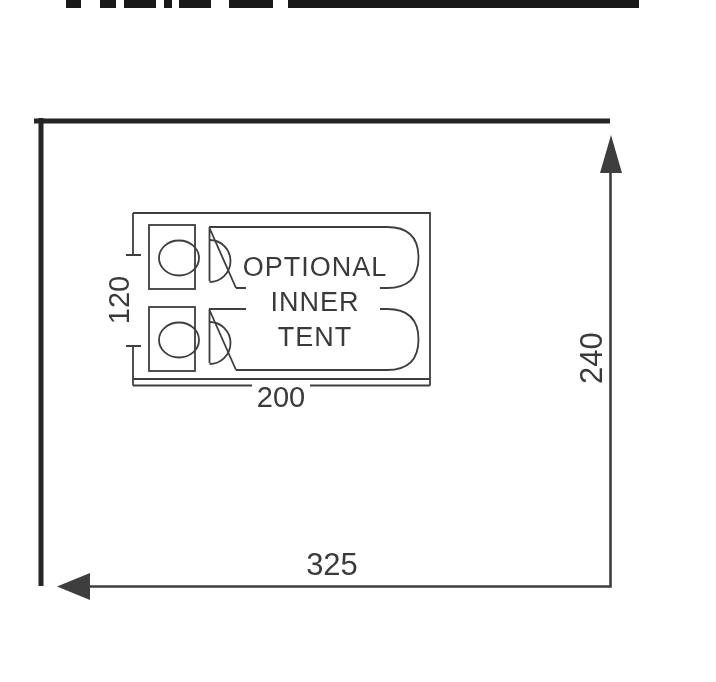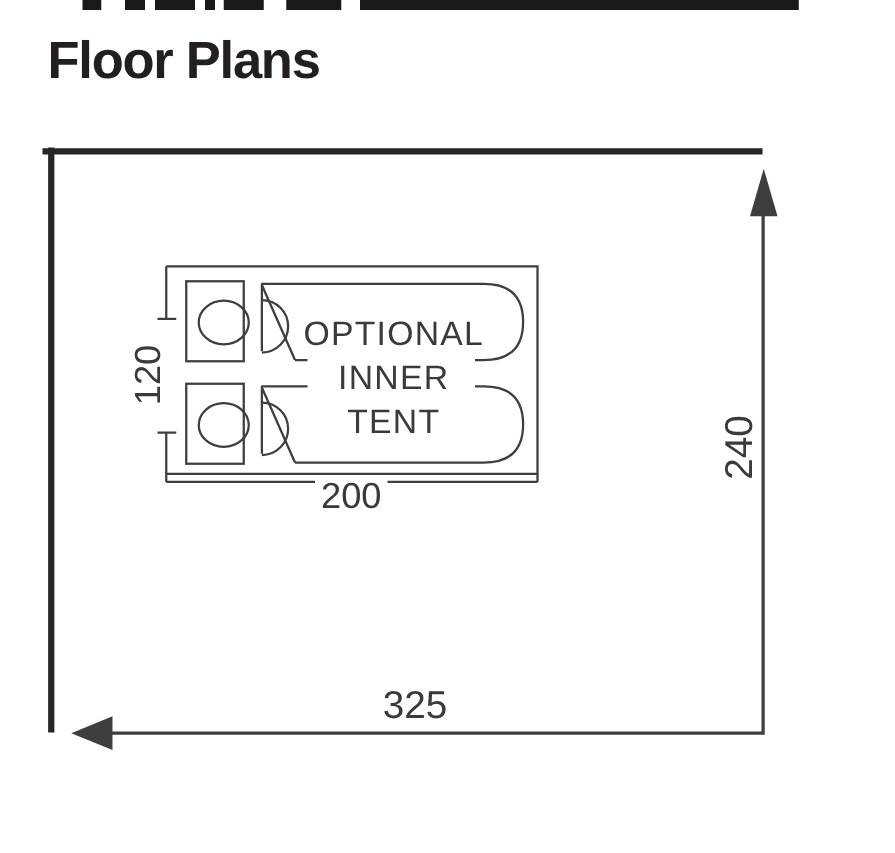--- a/index.html
+++ b/index.html
@@ -22,21 +22,20 @@
   .tentlbl{fill:var(--text);font-family:"Liberation Sans", sans-serif;font-size:27px;
            letter-spacing:1px;text-anchor:middle;}
   .mask{fill:#ffffff;stroke:none;}
   .bar{fill:var(--top_bar);stroke:none;}
 </style>
 </head>
 <body>
 
 <div class="canvas">
 
-  <h1 class="page-title">Floor Plans</h1>
 
   <svg width="716" height="682" viewBox="0 0 716 682">
 
     <g>
       <rect class="bar" x="66" y="0" width="15" height="8"></rect>
       <rect class="bar" x="100" y="0" width="16" height="8"></rect>
       <rect class="bar" x="124" y="0" width="32" height="8"></rect>
       <rect class="bar" x="164" y="0" width="8" height="8"></rect>
       <rect class="bar" x="179" y="0" width="32" height="8"></rect>
       <rect class="bar" x="229" y="0" width="44" height="8"></rect>

